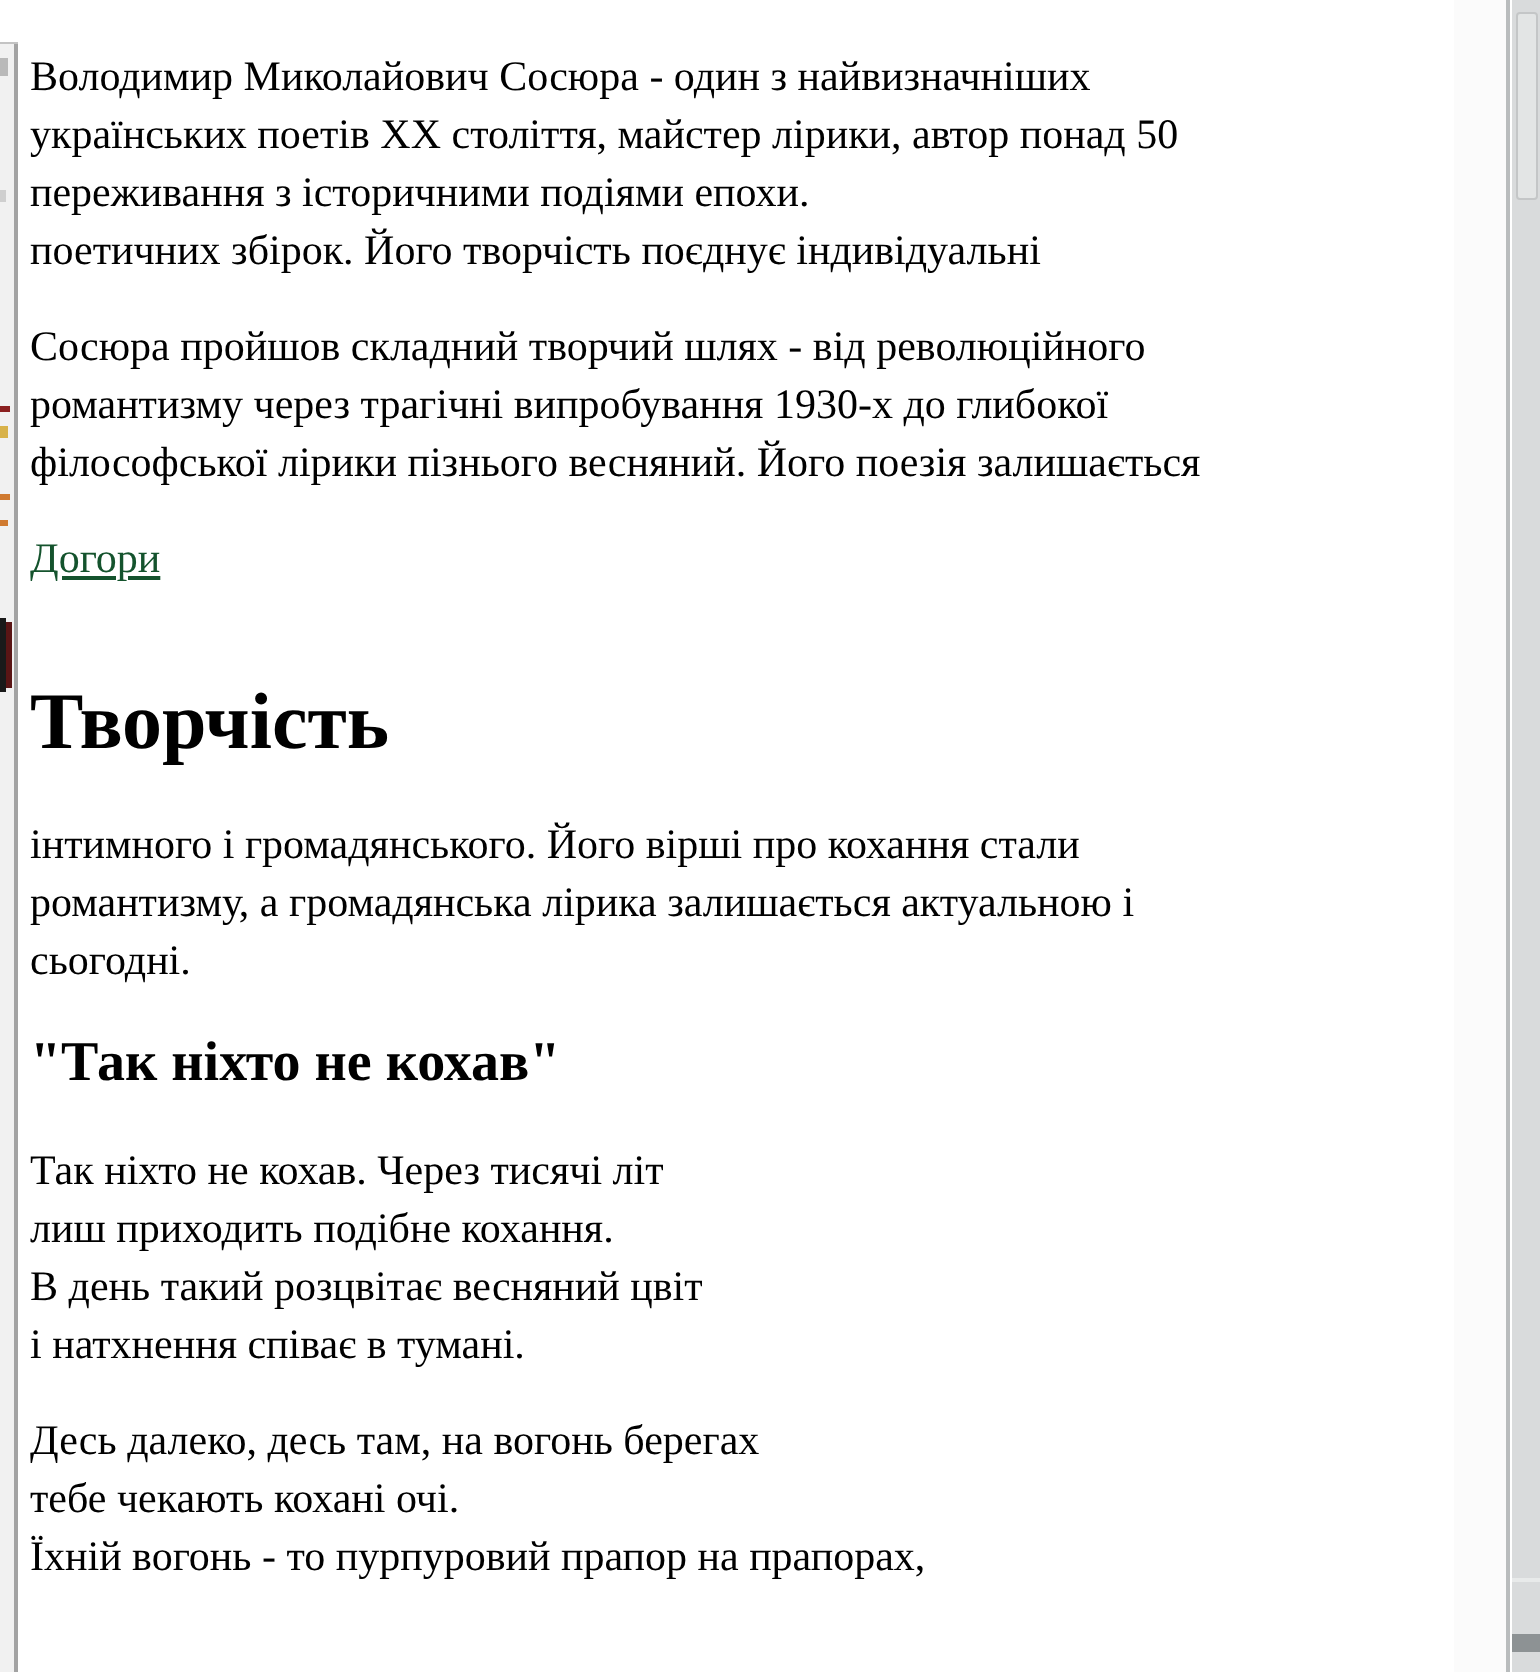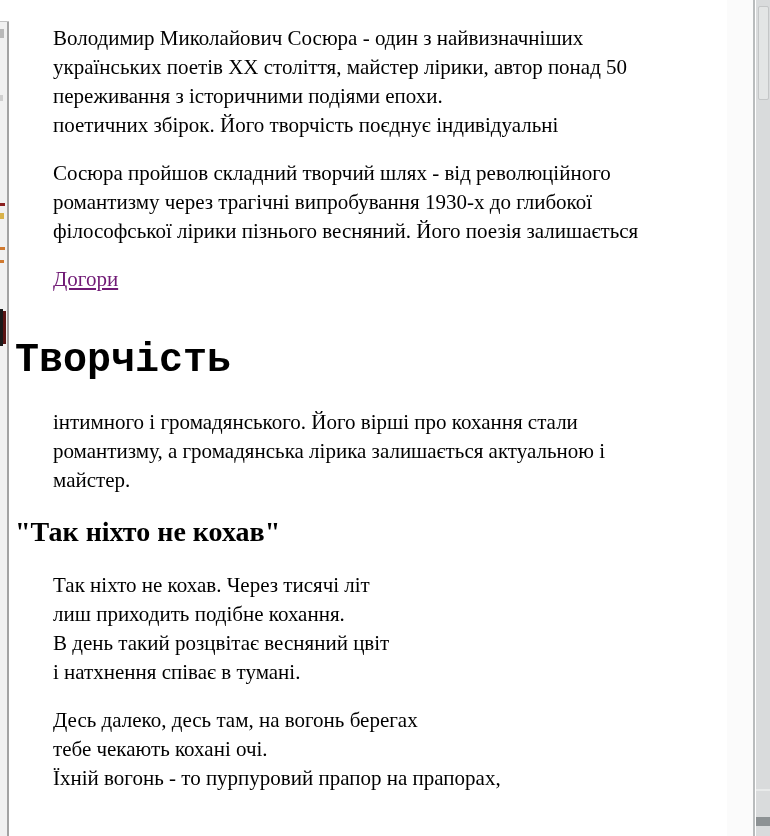--- a/index.html
+++ b/index.html
@@ -23,24 +23,24 @@
   .frag-black   { left:0; top:309px; width:3px; height:37px; background:#1a1a1a; }
   .frag-maroon  { left:3px; top:311px; width:3px; height:33px; background:#5a1515; }
 
   
   .frame-line-v { position:absolute; left:7px; top:22px; width:2px; height:814px; background:#a3a3a3; }
   .frame-line-h { position:absolute; left:0; top:21px; width:9px; height:1px; background:#c3c3c3; }
 
   
   .content { position:absolute; left:15px; top:0; width:706px; padding-top:24px; overflow:hidden; }
   .para { margin:0 0 19px 0; }
-  .ln { display:block; height:29px; white-space:nowrap;margin-left:38px; }
-  h1.sect { font-size:40px; line-height:46px; font-weight:bold; margin:44px 0 24px 0; white-space:nowrap;font-family:Liberation Mono, monospace; }
+  .ln { display:block; height:29px; white-space:nowrap; }
+  h1.sect { font-size:40px; line-height:46px; font-weight:bold; margin:44px 0 24px 0; white-space:nowrap; }
   h2.poemh { font-size:28px; line-height:34px; font-weight:bold; margin:20px 0 22px 0; white-space:nowrap; }
-  .toplink { color:#701a75; text-decoration:underline; cursor:pointer; }
+  .toplink { color:#14532d; text-decoration:underline; cursor:pointer; }
 
   
   .inner-scrollbar { position:absolute; left:727px; top:0; width:26px; height:836px; background:#fbfbfb; }
   .sb-right-line { position:absolute; left:753px; top:0; width:2px; height:836px; background:#b9bcbd; }
 
   
   .outer-scrollbar { position:absolute; left:756px; top:0; width:14px; height:836px; background:#d9dbdc; }
   .outer-thumb {
     position:absolute; left:2px; top:6px; width:9px; height:92px;
     background:#e3e5e5; border:1px solid #c4c6c7; border-radius:2px; cursor:pointer;
@@ -82,21 +82,21 @@
 
   <p class="para">
     <span class="ln"><a class="toplink" href="#">Догори</a></span>
   </p>
 
   <h1 class="sect">Творчість</h1>
 
   <p class="para">
     <span class="ln">інтимного і громадянського. Його вірші про кохання стали</span>
     <span class="ln">романтизму, а громадянська лірика залишається актуальною і</span>
-    <span class="ln">майстер.</span>
+    <span class="ln">сьогодні.</span>
   </p>
 
   <h2 class="poemh">"Так ніхто не кохав"</h2>
 
   <p class="para">
     <span class="ln">Так ніхто не кохав. Через тисячі літ</span>
     <span class="ln">лиш приходить подібне кохання.</span>
     <span class="ln">В день такий розцвітає весняний цвіт</span>
     <span class="ln">і натхнення співає в тумані.</span>
   </p>

